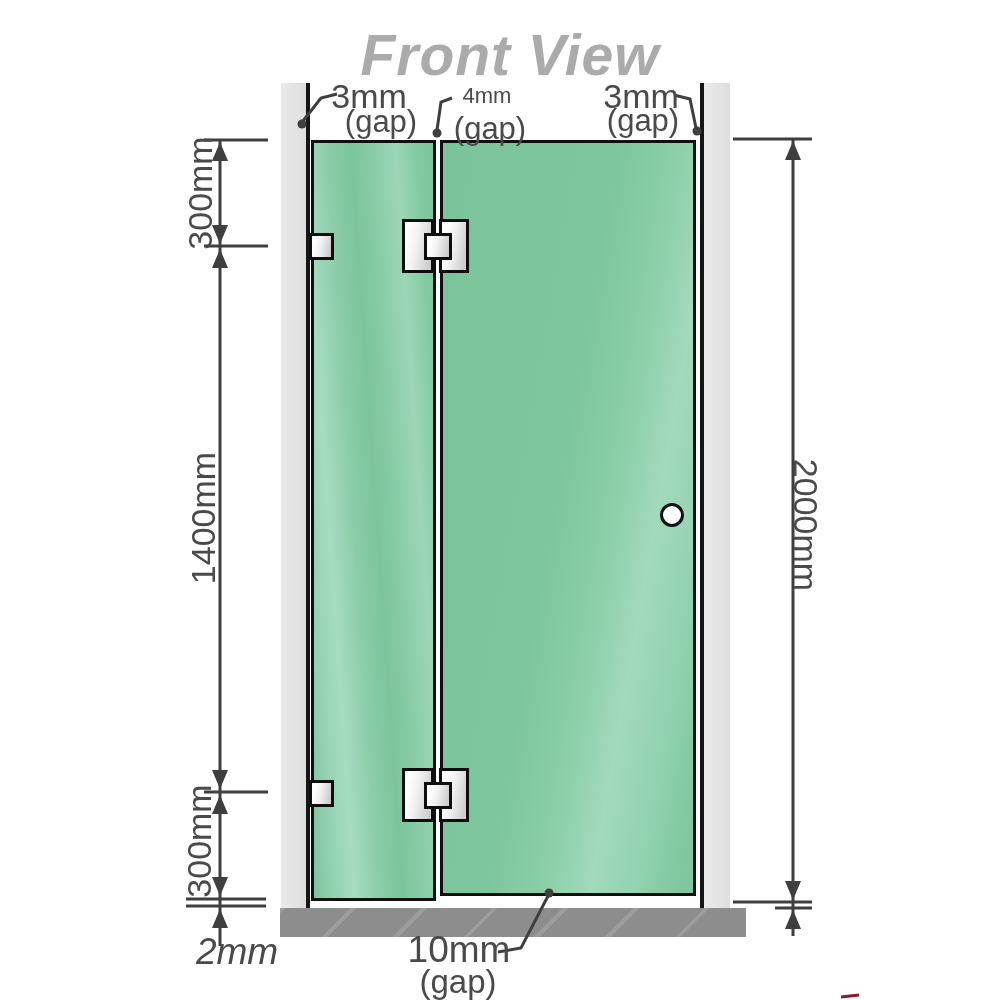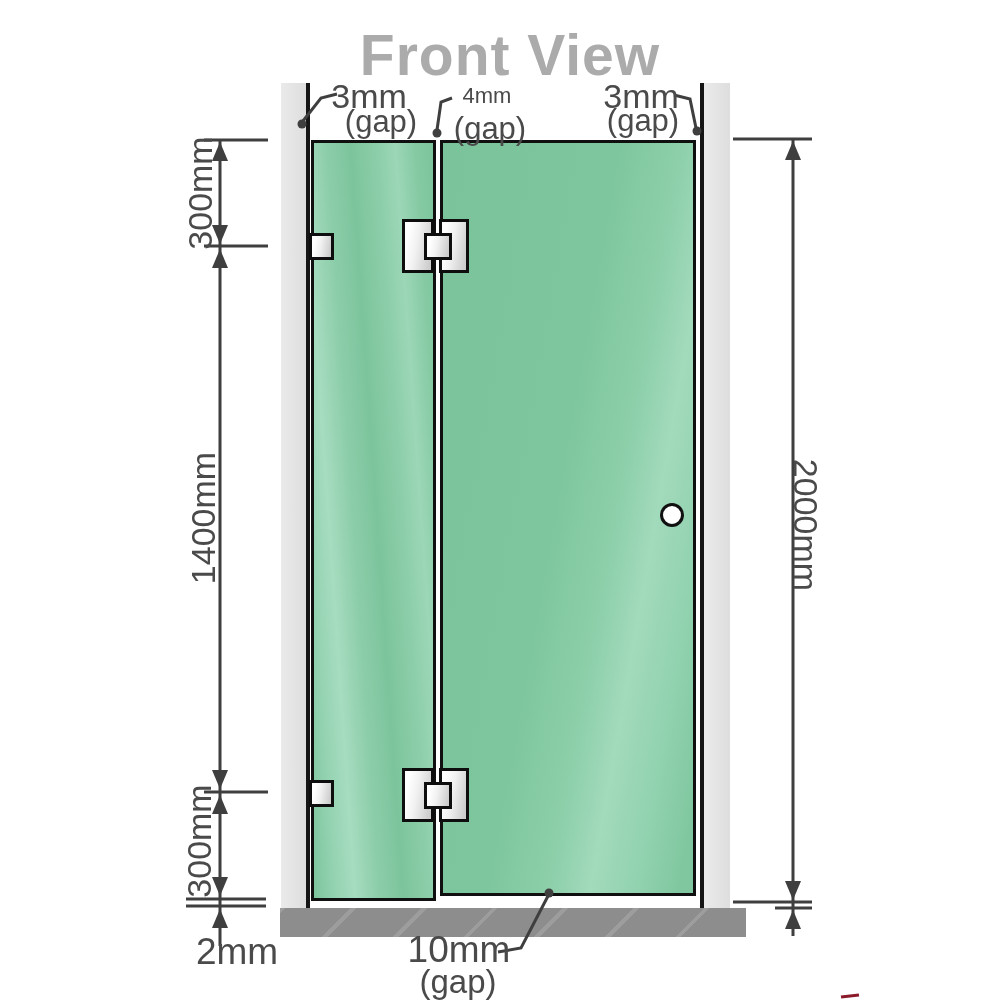--- a/index.html
+++ b/index.html
@@ -8,21 +8,21 @@
     font-family:"Liberation Sans",sans-serif;overflow:hidden;
   }
   .lbl{
     position:absolute;color:#4a4a4a;white-space:nowrap;line-height:1;
     transform:translate(-50%,-50%);
   }
   .rot-l{transform:translate(-50%,-50%) rotate(-90deg);}
   .rot-r{transform:translate(-50%,-50%) rotate(90deg);}
   #title{
     position:absolute;left:510px;top:55px;transform:translate(-50%,-50%);
-    font-size:57px;font-weight:bold;color:#ababab;
+    font-size:57px;font-weight:bold;font-style:italic;color:#ababab;
     white-space:nowrap;letter-spacing:1px;
   }
   .wall{
     position:absolute;top:83px;height:825px;
     background:linear-gradient(90deg,#eaeaea,#dedede);
   }
   .wall-line{position:absolute;top:83px;height:825px;width:4px;background:#151515;}
   .panel{position:absolute;border:3px solid #101010;box-sizing:border-box;}
   #fixed-panel{
     left:311px;top:140px;width:125px;height:761px;
@@ -121,17 +121,17 @@
   <div class="lbl" style="left:487px;top:96px;font-size:22px;">4mm</div>
   <div class="lbl" style="left:490px;top:128px;font-size:31px;">(gap)</div>
   <div class="lbl" style="left:641px;top:96px;font-size:34px;">3mm</div>
   <div class="lbl" style="left:643px;top:120px;font-size:31px;">(gap)</div>
 
   <div class="lbl rot-l" style="left:200px;top:193px;font-size:34px;">300mm</div>
   <div class="lbl rot-l" style="left:203px;top:518px;font-size:34px;">1400mm</div>
   <div class="lbl rot-l" style="left:199px;top:841px;font-size:34px;">300mm</div>
   <div class="lbl rot-r" style="left:806px;top:525px;font-size:34px;">2000mm</div>
 
-  <div class="lbl" style="left:237px;top:951px;font-size:37px;">2mm</div>
+  <div class="lbl" style="left:237px;top:951px;font-size:37px;font-style:italic;">2mm</div>
   <div class="lbl" style="left:459px;top:949px;font-size:37px;">10mm</div>
   <div class="lbl" style="left:458px;top:981px;font-size:33px;">(gap)</div>
 
 </div>
 
 </body></html>

